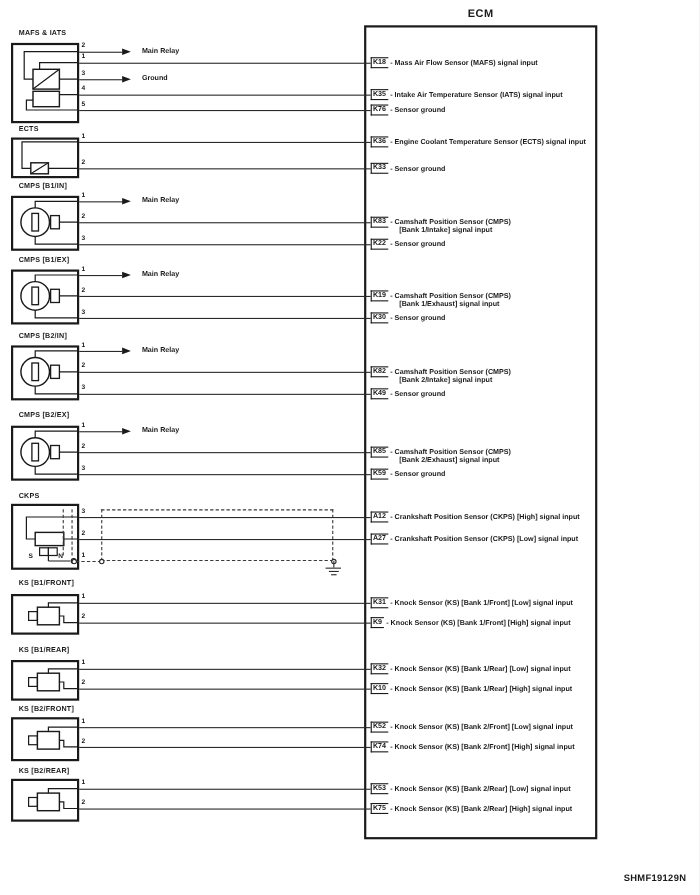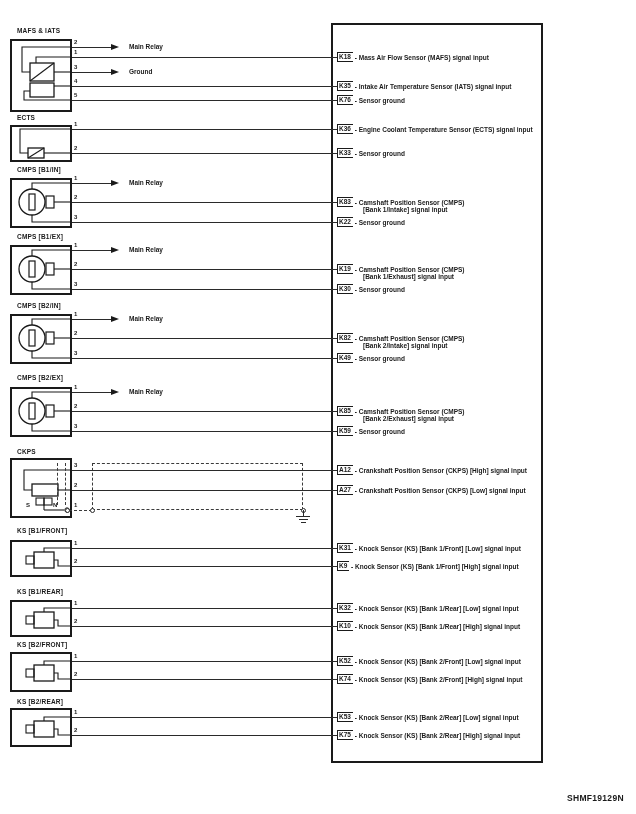--- a/index.html
+++ b/index.html
@@ -29,20 +29,21 @@
   .desc::before{content:"\00a0-\00a0"}
   .ecm-label2{position:absolute;font-size:6.5px;font-weight:bold}
   .footer-code{position:absolute;font-size:8.5px;font-weight:bold;letter-spacing:.3px}
   svg{position:absolute}
 </style>
 </head>
 <body>
 
 <div id="page">
   <div class="ecm-box" style="left:331px;top:23px;width:212px;height:740px"></div>
+  <div class="ecm-title" style="left:331px;top:7px;width:212px">ECM</div>
   <div class="footer-code" style="left:567px;top:793px">SHMF19129N</div>
   <div id="built">
       <div class="conn-label abs" style="left: 17px; top: 27px;">MAFS &amp; IATS</div>
       <div class="conn-box abs" style="left: 10px; top: 39px; width: 62px; height: 73px;"></div>
       <svg width="62" height="73" viewBox="0 0 62 73" style="left: 10px; top: 39px;">
         <polyline points="62,8 12,8 12,33 20,33" fill="none" stroke="#1a1a1a" stroke-width="1.1"></polyline>
         <polyline points="62,18 26,18 26,24" fill="none" stroke="#1a1a1a" stroke-width="1.1"></polyline>
         <line x1="44" y1="33" x2="62" y2="33" stroke="#1a1a1a" stroke-width="1.1"></line>
         <line x1="44" y1="47" x2="62" y2="47" stroke="#1a1a1a" stroke-width="1.1"></line>
         <polyline points="20,52 14,52 14,61 62,61" fill="none" stroke="#1a1a1a" stroke-width="1.1"></polyline>

